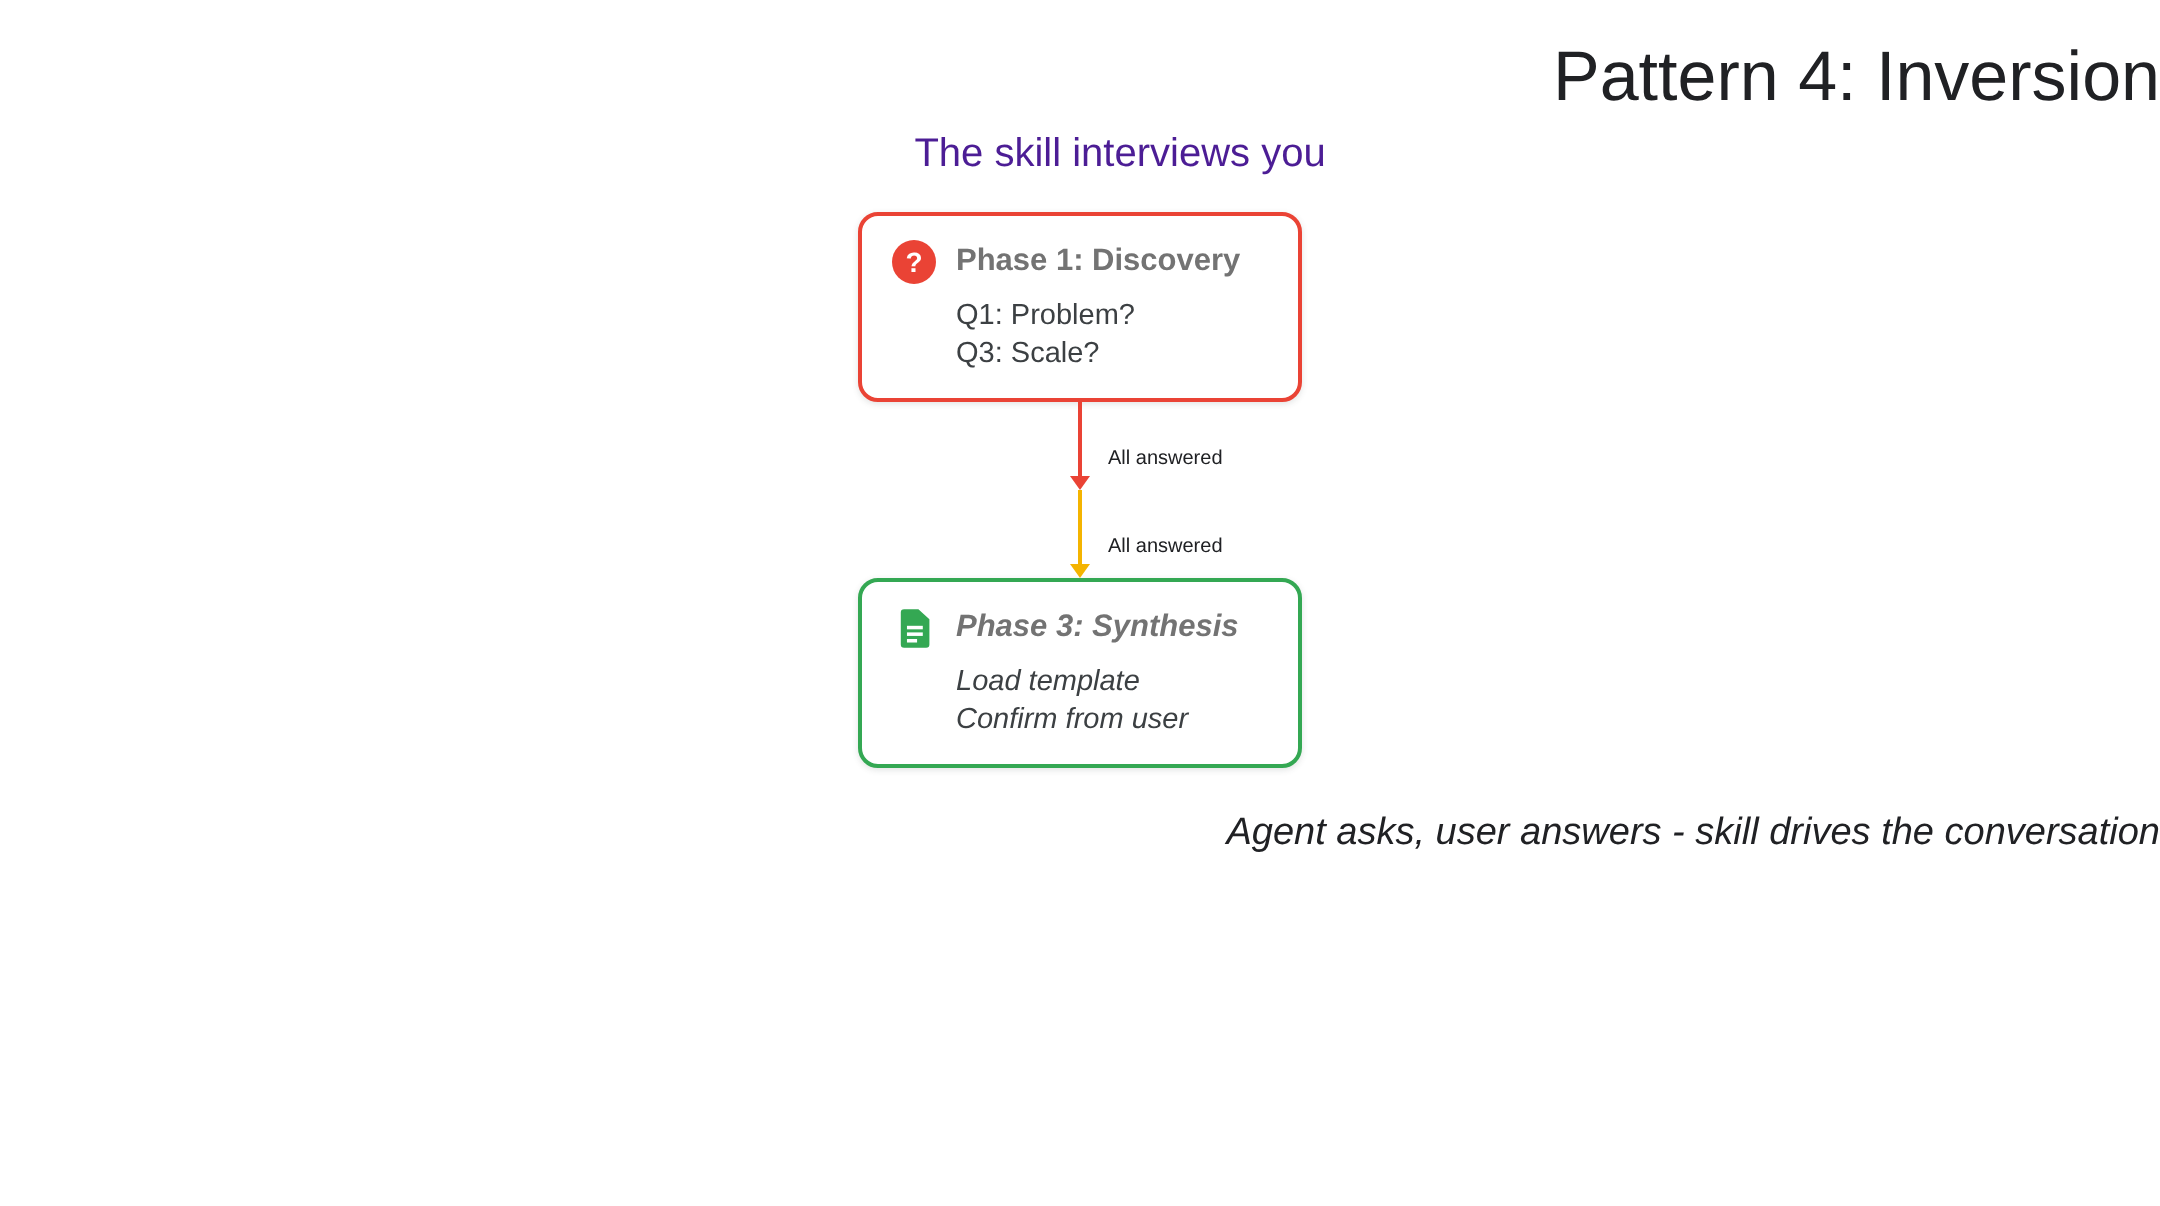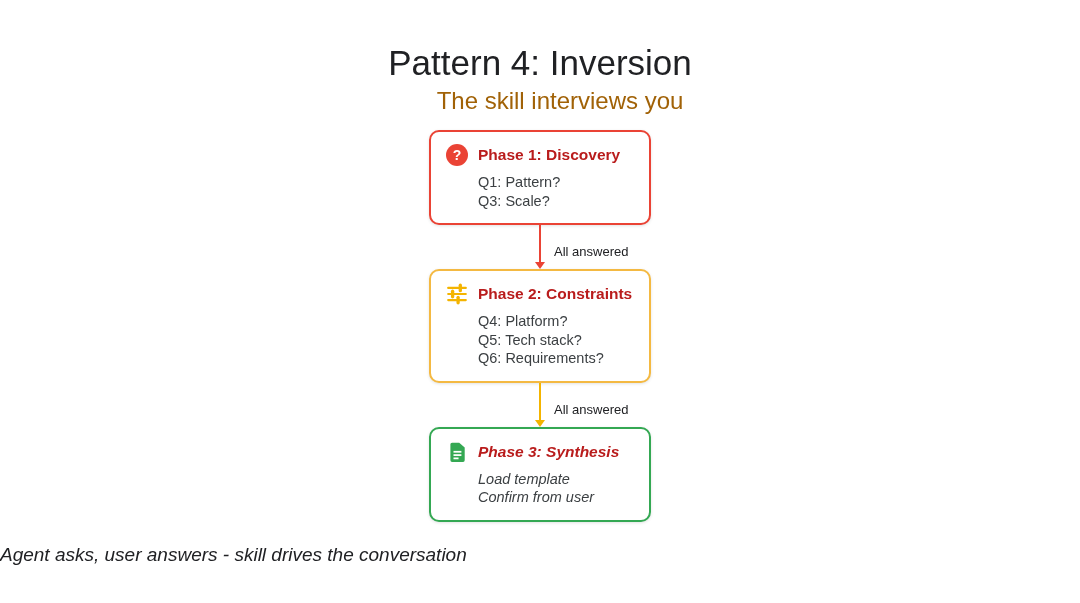--- a/index.html
+++ b/index.html
@@ -8,32 +8,32 @@
     position: relative;
     width: 1080px;
     height: 603px;
     margin: 0 auto;
     background: #ffffff;
     font-family: "Liberation Sans", "DejaVu Sans", sans-serif;
     color: #202124;
     overflow: hidden;
   }
   .title {
-    padding-top: 42px;
-    text-align: center;
+    padding-top: 18px;
+    text-align: right;
     font-size: 35px;
     font-weight: 400;
     color: #202124;
     line-height: 42px;
   }
   .subtitle {
     text-align: center;
-    font-size: 24px;
+    font-size: 20px;
     font-weight: 400;
-    color: #a16207;
+    color: #4c1d95;
     margin-top: 4px;
     line-height: 26px;
     margin-left: 40px;
   }
   .flow {
     width: 222px;
     margin: 16px auto 0;
     display: flex;
     flex-direction: column;
   }
@@ -48,21 +48,21 @@
   .phase-yellow{ border-color: #f4b942; }
   .phase-green { border-color: #34a853; font-style: italic; }
   .phase-header {
     display: flex;
     align-items: center;
     gap: 10px;
   }
   .phase-title {
     font-size: 15.5px;
     font-weight: 700;
-    color: #b91c1c;
+    color: #737373;
     white-space: nowrap;
   }
   .icon { flex: 0 0 auto; }
   .help-icon {
     width: 22px; height: 22px;
     border-radius: 50%;
     background: #ea4335;
     color: #ffffff;
     font-size: 14px;
     font-weight: 700;
@@ -98,27 +98,27 @@
     border-top: 7px solid #888;
   }
   .arrow-red .arrow-shaft    { background: #ea4335; }
   .arrow-red .arrow-head     { border-top-color: #ea4335; }
   .arrow-yellow .arrow-shaft { background: #f4b400; }
   .arrow-yellow .arrow-head  { border-top-color: #f4b400; }
   .connector-label {
     position: absolute;
     left: calc(50% + 14px);
     bottom: 10px;
-    font-size: 13px;
+    font-size: 10px;
     color: #202124;
     white-space: nowrap;
   }
   .caption {
     margin-top: 22px;
-    text-align: left;
+    text-align: right;
     font-size: 19px;
     font-style: italic;
     color: #202124;
   }
 </style>
 </head>
 <body>
 
 <div class="page">
 
@@ -126,53 +126,33 @@
   <div class="subtitle">The skill interviews you</div>
 
   <div class="flow">
 
     <div class="phase-box phase-red">
       <div class="phase-header">
         <span class="icon help-icon">?</span>
         <span class="phase-title">Phase 1: Discovery</span>
       </div>
       <div class="phase-lines">
-        <div class="phase-line">Q1: Pattern?</div>
+        <div class="phase-line">Q1: Problem?</div>
         <div class="phase-line">Q3: Scale?</div>
       </div>
     </div>
 
     <div class="connector">
       <div class="arrow arrow-red">
         <div class="arrow-shaft"></div>
         <div class="arrow-head"></div>
       </div>
       <span class="connector-label">All answered</span>
     </div>
 
-    <div class="phase-box phase-yellow">
-      <div class="phase-header">
-        <svg class="icon" viewBox="0 0 20 20" width="22" height="22" aria-hidden="true">
-          <g stroke="#f4b400" stroke-width="2" stroke-linecap="round" fill="none">
-            <line x1="2" y1="4.5" x2="18" y2="4.5"></line>
-            <line x1="13" y1="2" x2="13" y2="7" stroke-width="3"></line>
-            <line x1="2" y1="10" x2="18" y2="10"></line>
-            <line x1="6" y1="7.5" x2="6" y2="12.5" stroke-width="3"></line>
-            <line x1="2" y1="15.5" x2="18" y2="15.5"></line>
-            <line x1="11" y1="13" x2="11" y2="18" stroke-width="3"></line>
-          </g>
-        </svg>
-        <span class="phase-title">Phase 2: Constraints</span>
-      </div>
-      <div class="phase-lines">
-        <div class="phase-line">Q4: Platform?</div>
-        <div class="phase-line">Q5: Tech stack?</div>
-        <div class="phase-line">Q6: Requirements?</div>
-      </div>
-    </div>
 
     <div class="connector">
       <div class="arrow arrow-yellow">
         <div class="arrow-shaft"></div>
         <div class="arrow-head"></div>
       </div>
       <span class="connector-label">All answered</span>
     </div>
 
     <div class="phase-box phase-green">

